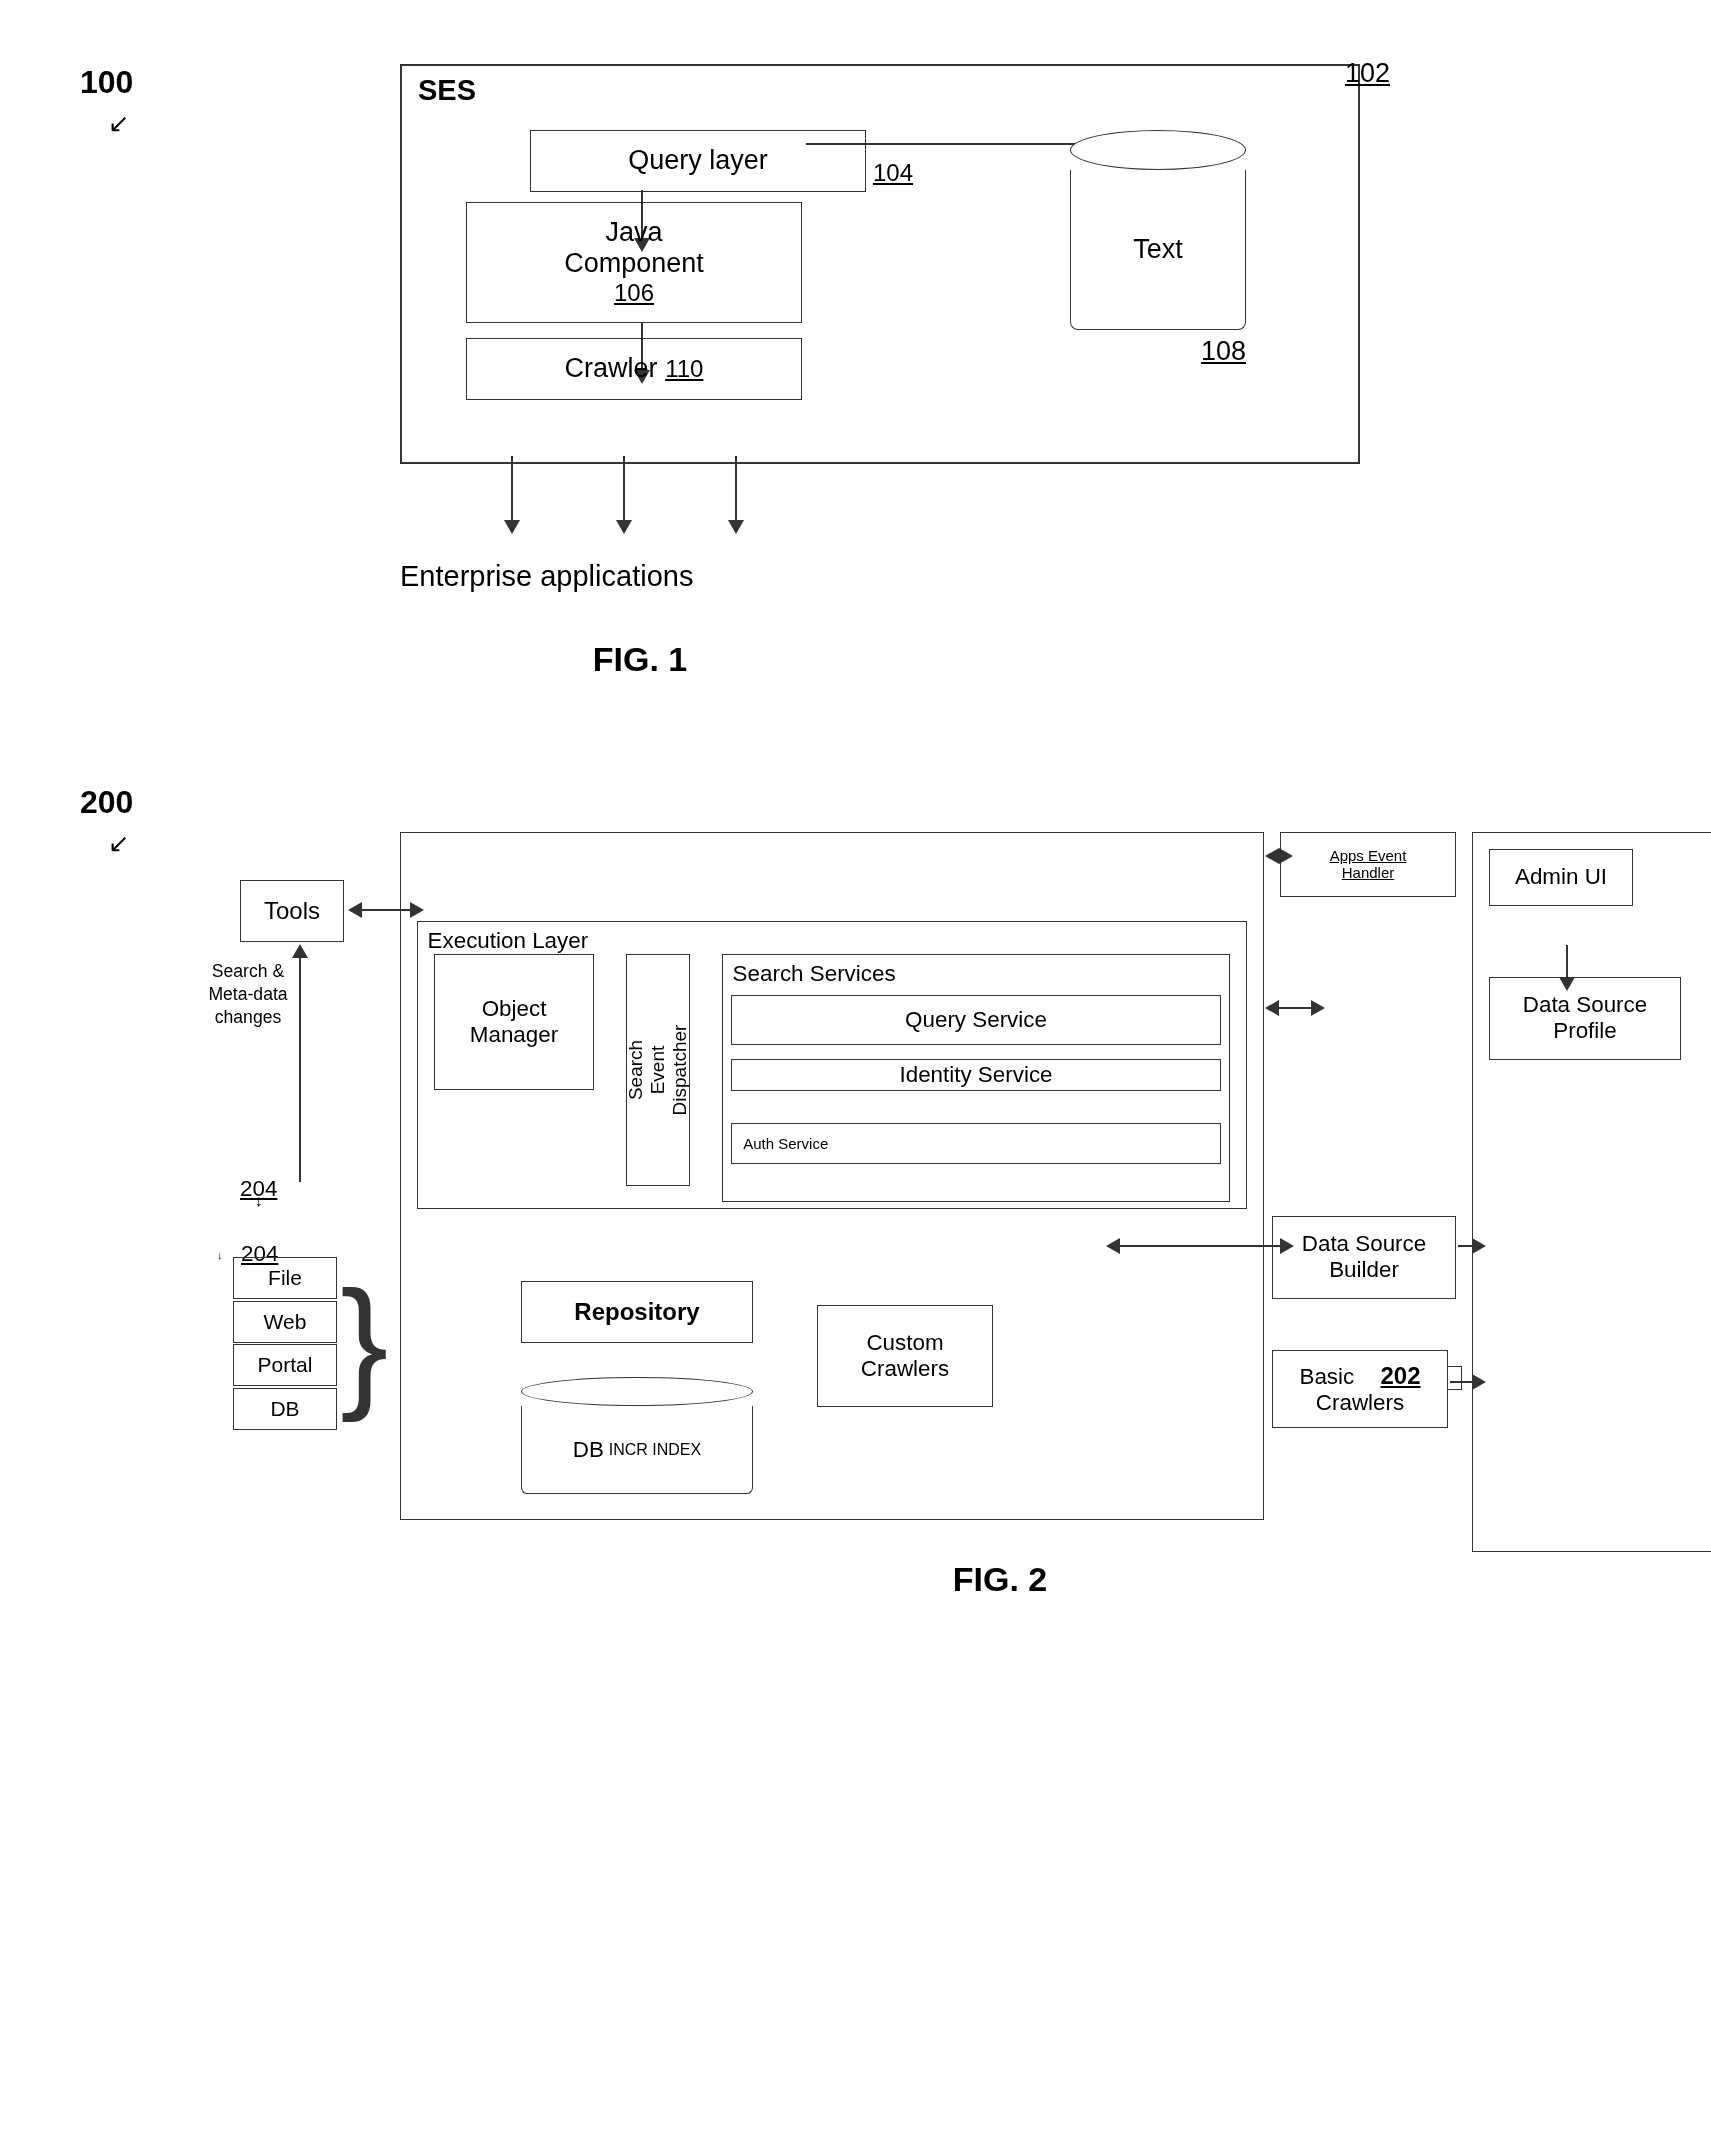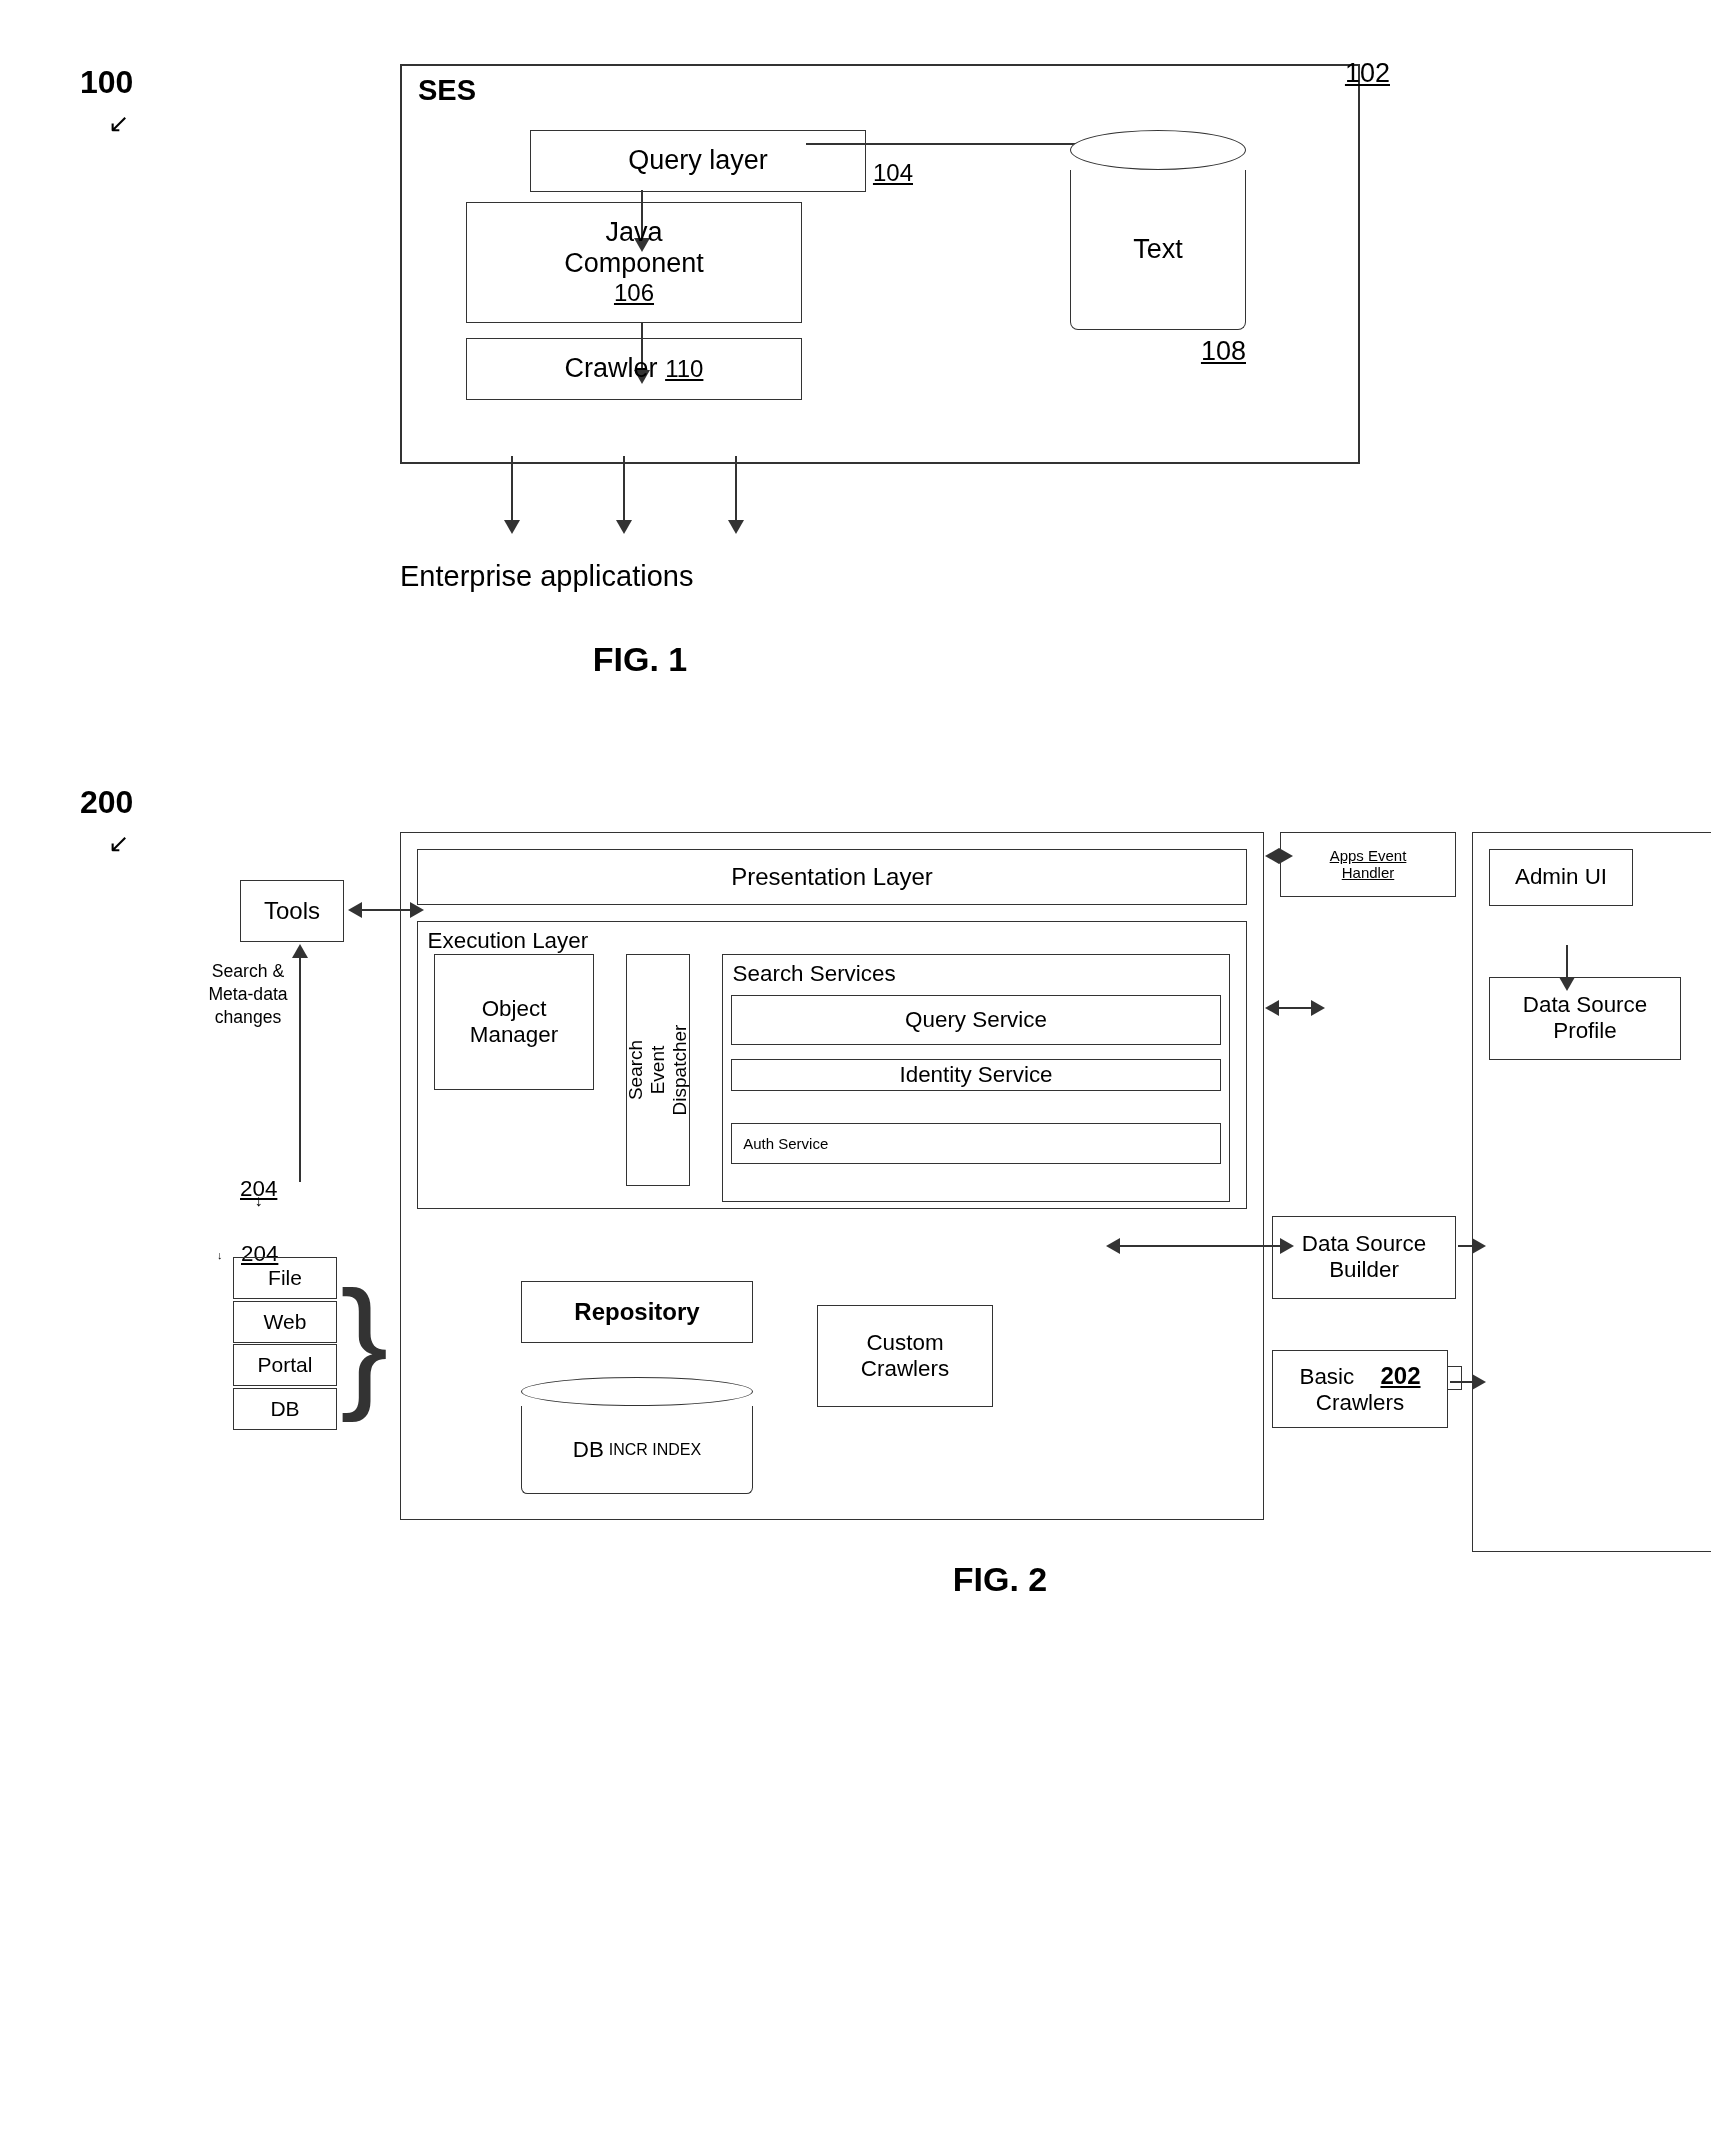--- a/index.html
+++ b/index.html
@@ -277,23 +277,20 @@
 
       <div style="position:absolute; top:118px; left:108px; display:flex; align-items:center;">
 
         <div style="width:0;height:0;border-top:8px solid transparent;border-bottom:8px solid transparent;border-right:14.4px solid #333;"></div>
         <div style="width:48px; height:1.6px; background:#333;"></div>
         <div style="width:0;height:0;border-top:8px solid transparent;border-bottom:8px solid transparent;border-left:14.4px solid #333;"></div>
       </div>
 
       <div style="position:absolute; top:48px; left:160px; width:864px; height:688px; border:1.6px solid #333;">
 
-        <div style="position:absolute; top:16px; left:16px; right:16px; border:1.6px solid #333; text-align:center; padding:12.8px; font-size:24px;">
-          <span>Presentation Layer</span>
-        </div>
 
         <div style="position:absolute; top:88px; left:16px; right:16px; height:288px; border:1.6px solid #333;">
           <div style="font-size:22.4px; padding:6.4px 9.6px;">Execution
 Layer</div>
 
           <div style="position:absolute; top:32px; left:16px; width:160px; height:136px; border:1.6px solid #333; text-align:center; padding:16px; font-size:22.4px; display:flex; align-items:center; justify-content:center;">
             <span style="white-space:pre-line;">Object
 Manager</span>
           </div>
 

